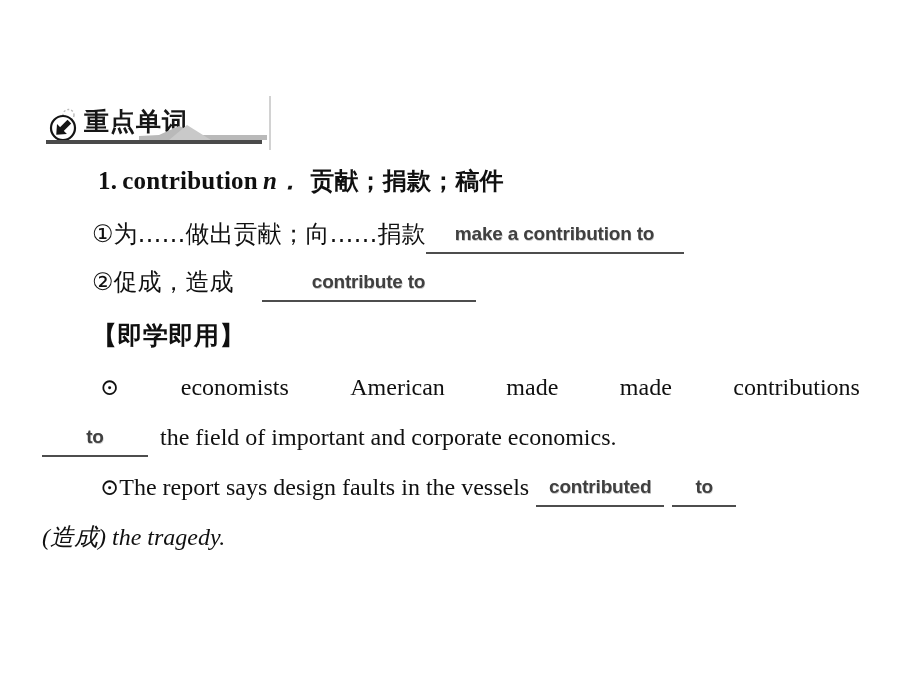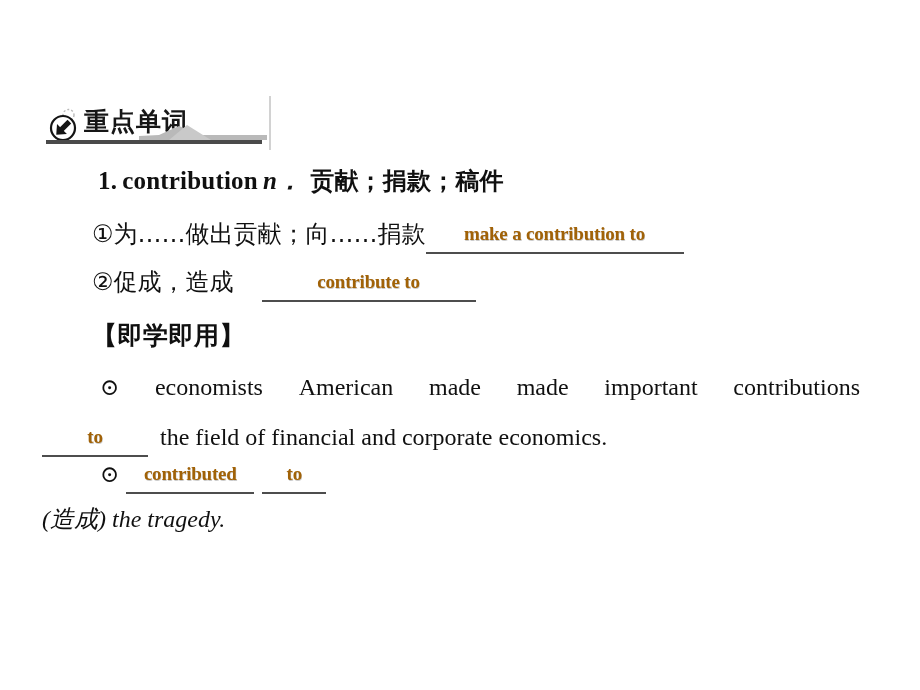--- a/index.html
+++ b/index.html
@@ -116,22 +116,22 @@
     position: relative;
   }
   .sense .cn-text {
     font-family: "DejaVu Sans", "Liberation Sans", sans-serif;
     font-weight: normal;
     font-size: 24px;
   }
 
   
   .answer {
-    color: #a16207;
-    font-family: Liberation Serif, serif;
+    color: #404040;
+    font-family: Liberation Sans, sans-serif;
     font-weight: bold;
     font-size: 19px;
     letter-spacing: -0.2px;
     text-shadow: 0.5px 0.5px 0 rgba(140,140,140,0.45);
   }
 
   
   .blank {
     display: inline-block;
     position: relative;
@@ -218,33 +218,33 @@
 
     <div class="line heading-cn" style="margin-top:4px;">【即学即用】</div>
 
     <div class="example">
       <div class="ex-line justify ex-indent" style="padding-left:58px;">
         <span class="dot-bullet">⊙</span>
         <span>economists</span>
         <span>American</span>
         <span>made</span>
         <span>made</span>
-        <span>important</span>
         <span>contributions</span>
       </div>
       <div class="ex-line" style="padding-left:0px;">
         <span class="blank" style="width:106px;height:30px;"><span class="answer">to</span></span>
         <span class="sp" style="width:12px"></span>
-        <span>the field of financial and corporate economics.</span>
+        <span>the field of important and corporate economics.</span>
       </div>
     </div>
 
     <div class="example">
       <div class="ex-line" style="padding-left:58px;">
         <span class="dot-bullet">⊙</span>
+        <span>The report says design faults in the vessels</span>
         <span class="sp" style="width:7px"></span>
         <span class="blank" style="width:128px;height:30px;"><span class="answer">contributed</span></span>
         <span class="sp" style="width:8px"></span>
         <span class="blank" style="width:64px;height:30px;"><span class="answer">to</span></span>
       </div>
       <div class="ex-line" style="padding-left:0px;font-style:italic;">
         <span class="cn-line">(造成) the tragedy.</span>
       </div>
     </div>
 

